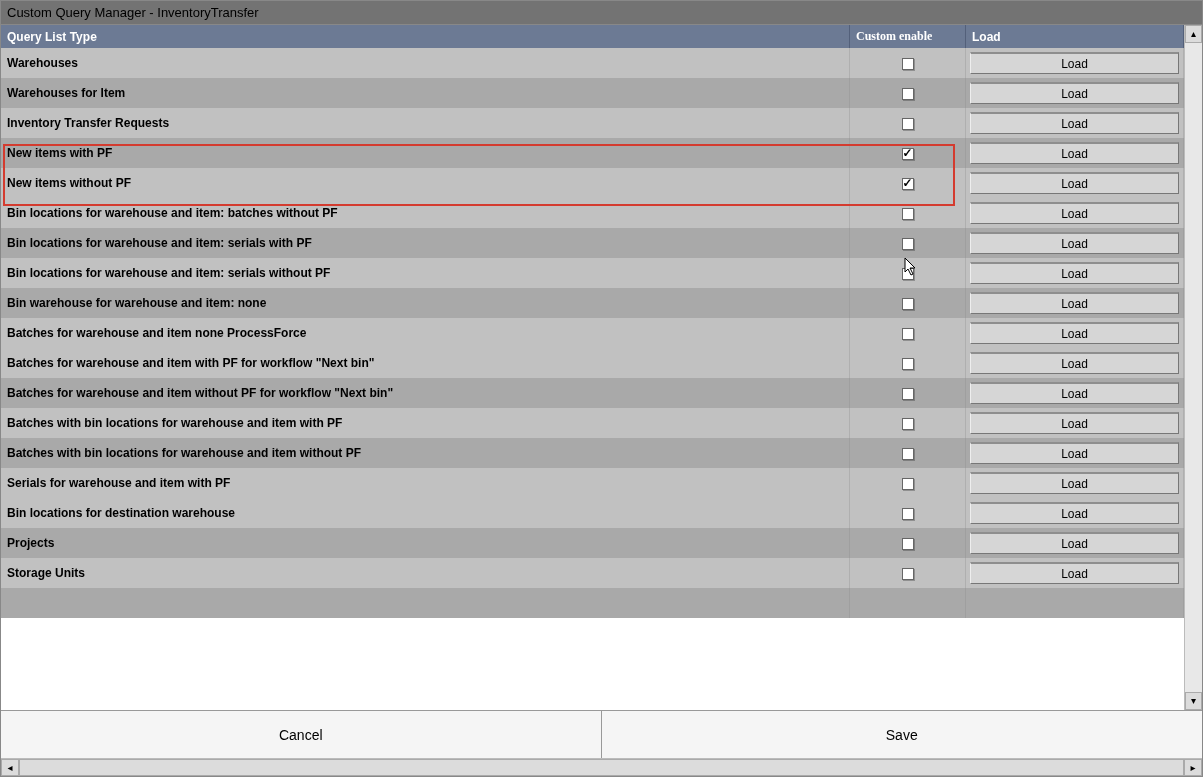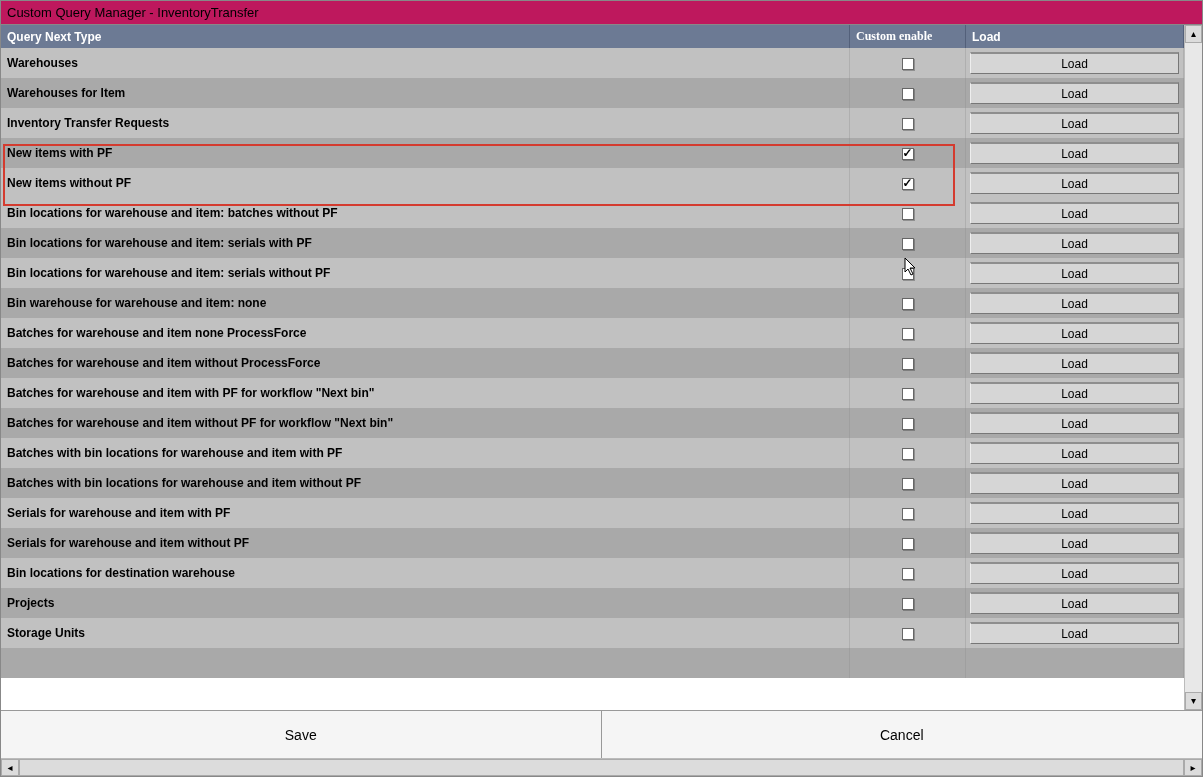--- a/index.html
+++ b/index.html
@@ -19,21 +19,21 @@
     border: 1px solid #888;
     display: flex;
     flex-direction: column;
     position: relative;
   }
   .titlebar {
     height: 24px;
     line-height: 24px;
     padding-left: 6px;
     font-size: 13px;
-    background: #be185d;
+    background: #737373;
     border-bottom: 1px solid #888;
     flex: 0 0 auto;
   }
   .content-area {
     flex: 1 1 auto;
     display: flex;
     flex-direction: row;
     overflow: hidden;
     position: relative;
   }
@@ -194,21 +194,21 @@
 
     <div class="grid-wrap">
       <table class="grid">
         <colgroup>
           <col class="col-query">
           <col class="col-enable">
           <col class="col-load">
         </colgroup>
         <thead>
           <tr>
-            <th>Query Next Type</th>
+            <th>Query List Type</th>
             <th class="center">Custom enable</th>
             <th>Load</th>
           </tr>
         </thead>
         <tbody id="grid-body">
             <tr class="row-even">
               <td>Warehouses</td>
               <td class="cell-enable"><span class="chk"></span></td>
               <td class="cell-load">
                 <button class="load-btn">Load</button>
@@ -270,27 +270,20 @@
                 <button class="load-btn">Load</button>
               </td>
             </tr>
             <tr class="row-even">
               <td>Batches for warehouse and item none ProcessForce</td>
               <td class="cell-enable"><span class="chk"></span></td>
               <td class="cell-load">
                 <button class="load-btn">Load</button>
               </td>
             </tr>
-            <tr class="row-odd">
-              <td>Batches for warehouse and item without ProcessForce</td>
-              <td class="cell-enable"><span class="chk"></span></td>
-              <td class="cell-load">
-                <button class="load-btn">Load</button>
-              </td>
-            </tr>
             <tr class="row-even">
               <td>Batches for warehouse and item with PF for workflow "Next bin"</td>
               <td class="cell-enable"><span class="chk"></span></td>
               <td class="cell-load">
                 <button class="load-btn">Load</button>
               </td>
             </tr>
             <tr class="row-odd">
               <td>Batches for warehouse and item without PF for workflow "Next bin"</td>
               <td class="cell-enable"><span class="chk"></span></td>
@@ -307,27 +300,20 @@
             </tr>
             <tr class="row-odd">
               <td>Batches with bin locations for warehouse and item without PF</td>
               <td class="cell-enable"><span class="chk"></span></td>
               <td class="cell-load">
                 <button class="load-btn">Load</button>
               </td>
             </tr>
             <tr class="row-even">
               <td>Serials for warehouse and item with PF</td>
-              <td class="cell-enable"><span class="chk"></span></td>
-              <td class="cell-load">
-                <button class="load-btn">Load</button>
-              </td>
-            </tr>
-            <tr class="row-odd">
-              <td>Serials for warehouse and item without PF</td>
               <td class="cell-enable"><span class="chk"></span></td>
               <td class="cell-load">
                 <button class="load-btn">Load</button>
               </td>
             </tr>
             <tr class="row-even">
               <td>Bin locations for destination warehouse</td>
               <td class="cell-enable"><span class="chk"></span></td>
               <td class="cell-load">
                 <button class="load-btn">Load</button>
@@ -362,22 +348,22 @@
     </div>
 
     <div class="vscroll">
       <div class="arrow up">▴</div>
       <div class="arrow down">▾</div>
     </div>
   </div>
 
   <div class="footer">
     <div class="btn-row">
+      <button class="big-btn">Cancel</button>
       <button class="big-btn">Save</button>
-      <button class="big-btn">Cancel</button>
     </div>
     <div class="hscroll">
       <div class="harrow">◂</div>
       <div class="htrack"></div>
       <div class="harrow">▸</div>
     </div>
   </div>
 
 </div>
 

